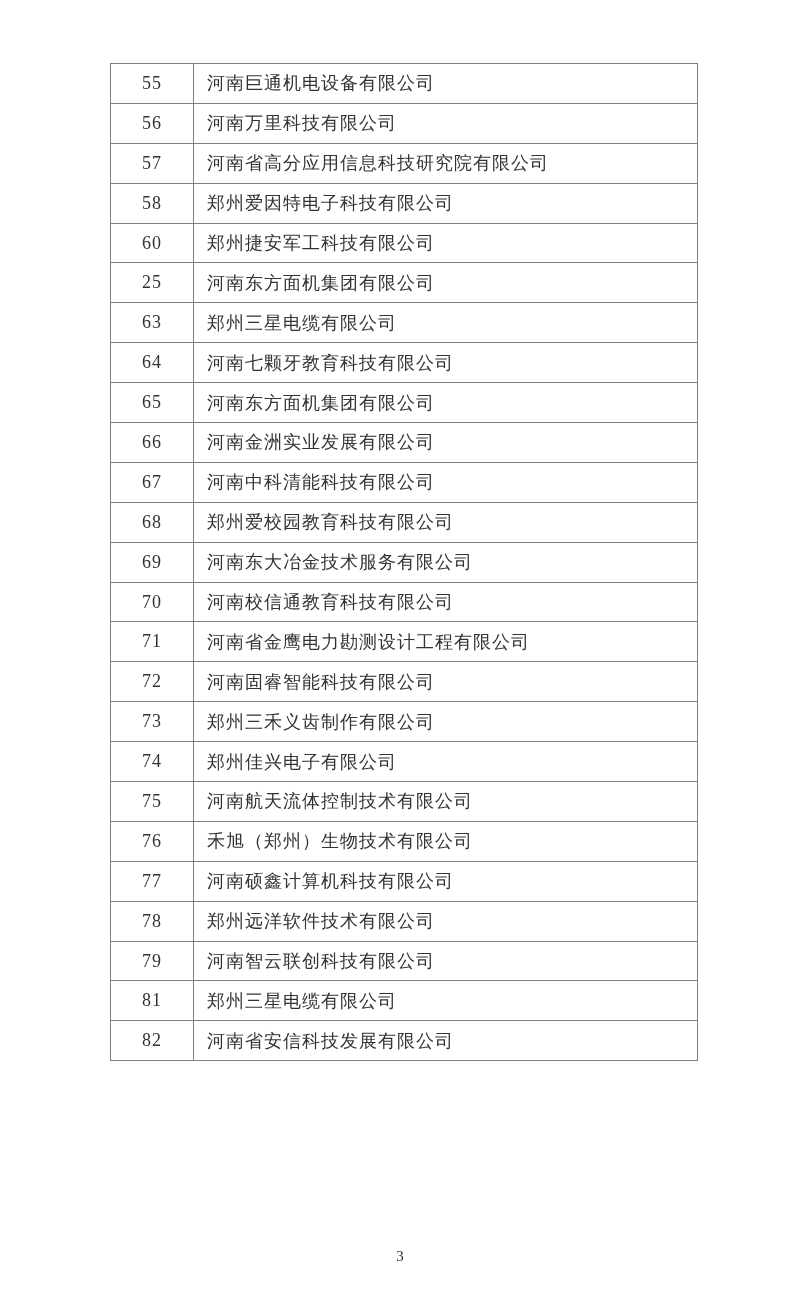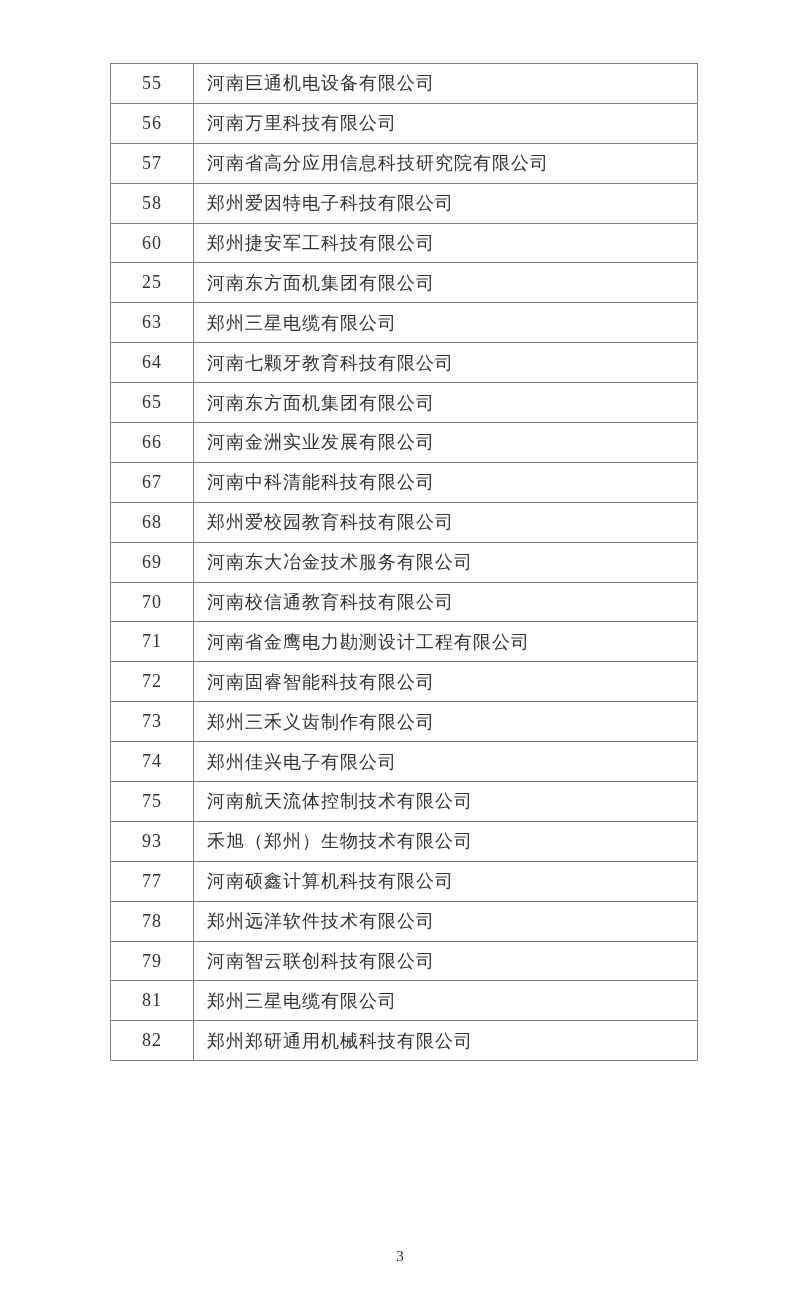--- a/index.html
+++ b/index.html
@@ -132,39 +132,39 @@
         </tr>
         <tr>
           <td class="col-no">74</td>
           <td class="col-name">郑州佳兴电子有限公司</td>
         </tr>
         <tr>
           <td class="col-no">75</td>
           <td class="col-name">河南航天流体控制技术有限公司</td>
         </tr>
         <tr>
-          <td class="col-no">93</td>
+          <td class="col-no">76</td>
           <td class="col-name">禾旭（郑州）生物技术有限公司</td>
         </tr>
         <tr>
           <td class="col-no">77</td>
           <td class="col-name">河南硕鑫计算机科技有限公司</td>
         </tr>
         <tr>
           <td class="col-no">78</td>
           <td class="col-name">郑州远洋软件技术有限公司</td>
         </tr>
         <tr>
           <td class="col-no">79</td>
           <td class="col-name">河南智云联创科技有限公司</td>
         </tr>
         <tr>
           <td class="col-no">81</td>
           <td class="col-name">郑州三星电缆有限公司</td>
         </tr>
         <tr>
           <td class="col-no">82</td>
-          <td class="col-name">郑州郑研通用机械科技有限公司</td>
+          <td class="col-name">河南省安信科技发展有限公司</td>
         </tr>
       </tbody>
   </table>
   <div class="page-number">3</div>
 </div>
 
 </body></html>

